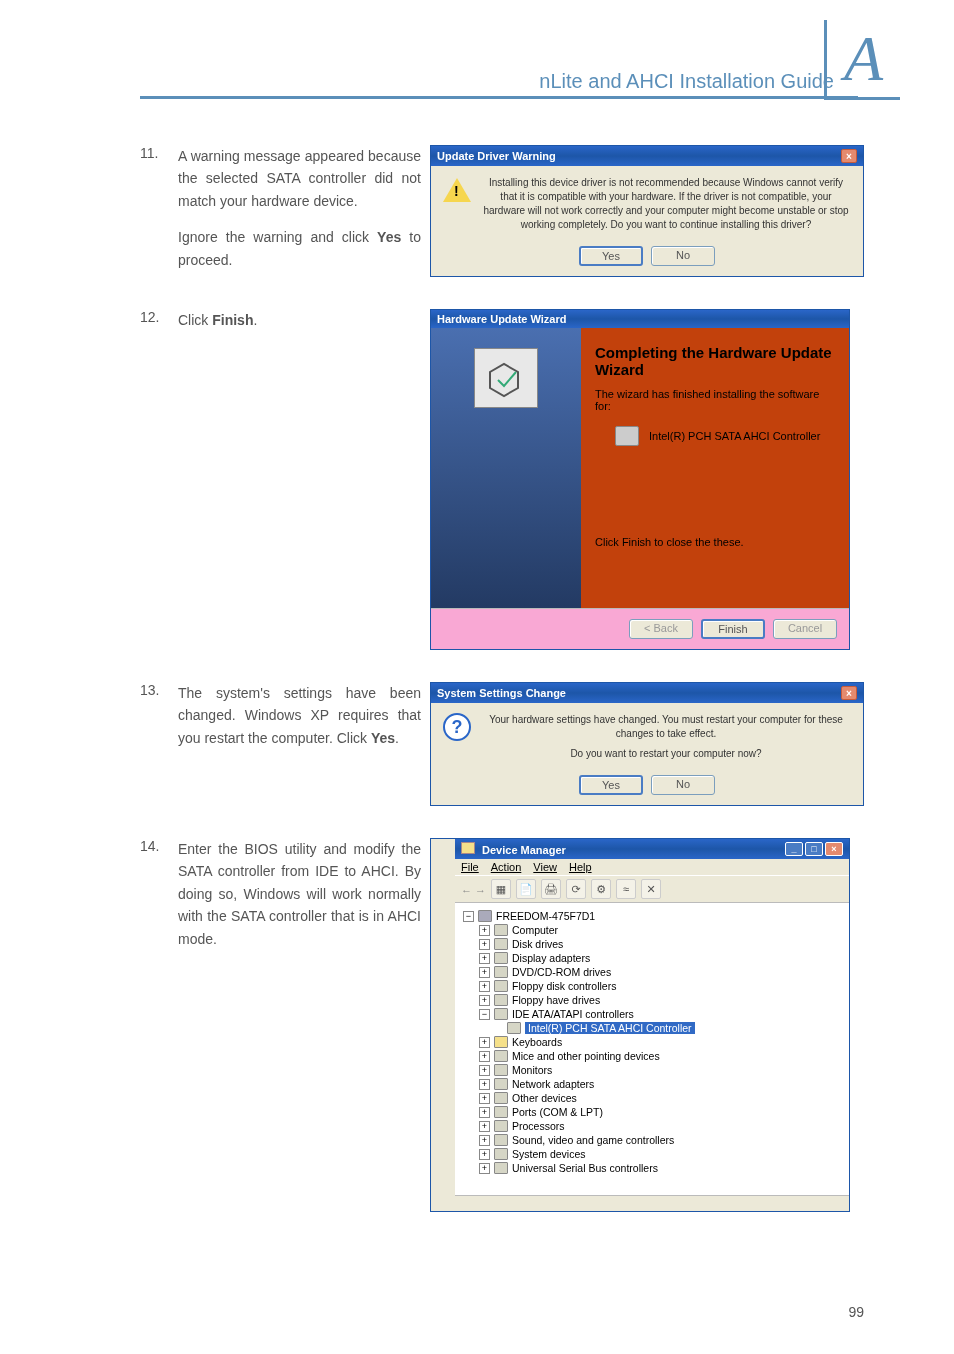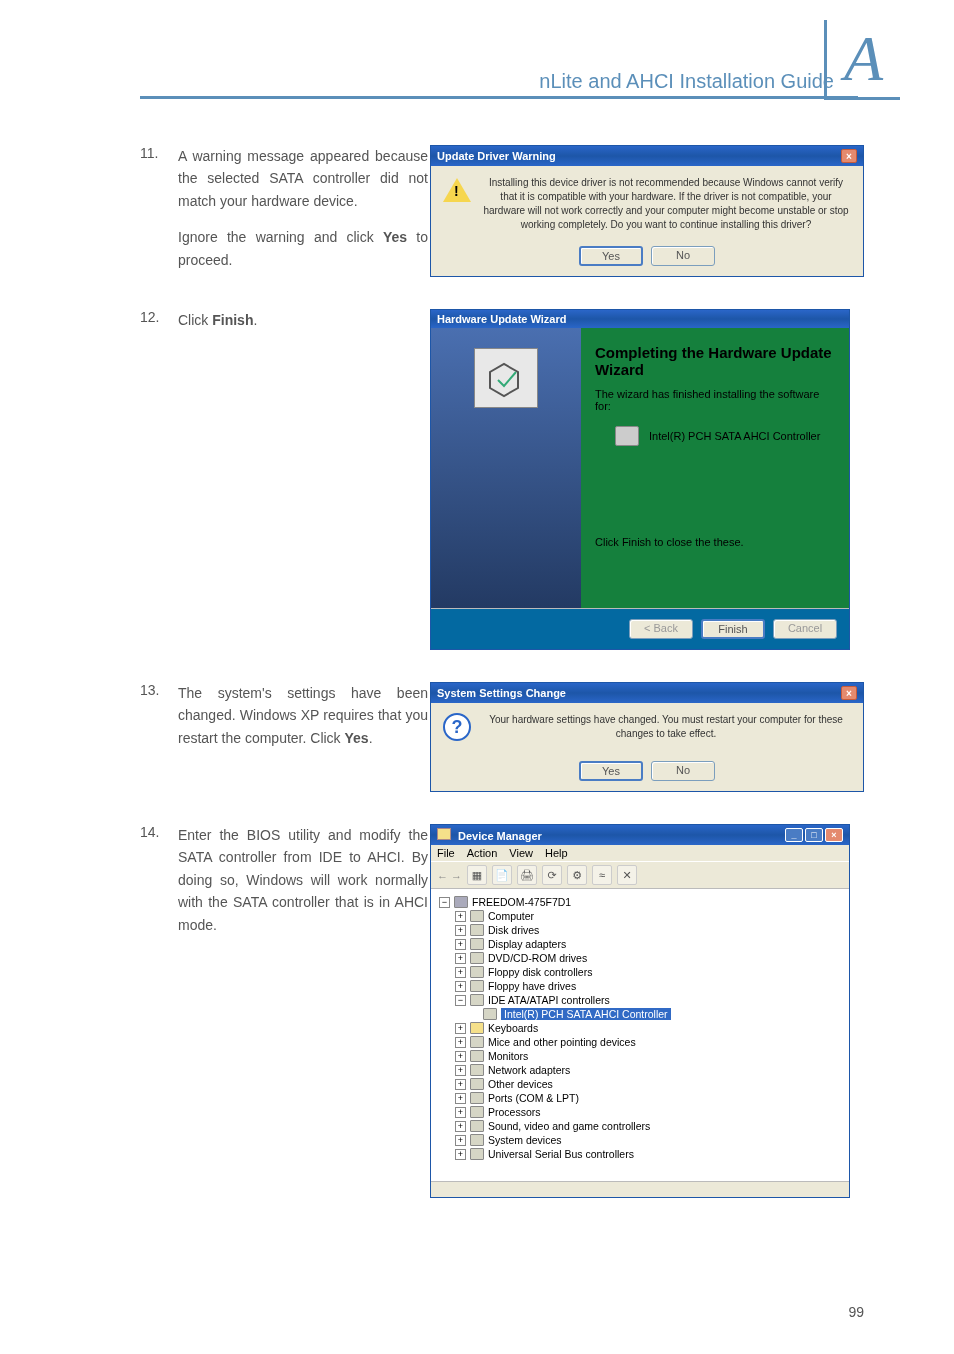--- a/index.html
+++ b/index.html
@@ -41,21 +41,21 @@
   }
   .appendix-letter {
     color: #5b8fb9;
     font-family: "Times New Roman", serif;
     font-size: 64px;
     font-style: italic;
     font-weight: normal;
   }
   .content { position: absolute; top: 145px; left: 140px; right: 90px; }
   .row { display: flex; align-items: flex-start; margin-bottom: 30px; }
-  .step-col { display: flex; width: 290px; flex-shrink: 0; padding-right: 2px; justify-content: flex-end; }
+  .step-col { display: flex; width: 290px; flex-shrink: 0; padding-right: 9px; justify-content: flex-end; }
   .step-num { width: 38px; font-size: 14px; color: #555; flex-shrink: 0; }
   .step-text { flex: 1; font-size: 14px; line-height: 1.6; color: #555; text-align: justify; }
   .step-text b { font-weight: bold; }
   .img-col { flex: 1; }
 
   
   .dialog { border: 1px solid #1d56a8; background: #ece9d8; font-size: 10px; font-family: Tahoma, Arial, sans-serif; margin-bottom:2px;}
   .titlebar {
     background: linear-gradient(180deg, #2a66c8 0%, #1d56a8 50%, #2a66c8 100%);
     color: #fff; padding: 3px 6px; display: flex; justify-content: space-between; align-items: center;
@@ -85,39 +85,39 @@
   }
   .xp-btn.primary { border: 2px solid #4a7cc4; }
 
   
   .wizard { width: 420px; }
   .wizard-body { display:flex; padding:0; }
   .wizard-left { width:150px; height:280px; background: linear-gradient(180deg,#4a6fb0,#233a63); display:flex; align-items:flex-start; justify-content:center; padding-top:20px;}
   .wizard-left .icon-box {
     width:64px; height:60px; border:1px solid #888; background:#e8e8e8; display:flex; align-items:center; justify-content:center;
   }
-  .wizard-right { flex:1; background:#15803d; padding:16px 14px 18px 14px; color:#000; font-size:11px;}
+  .wizard-right { flex:1; background:#c2410c; padding:16px 14px 18px 14px; color:#000; font-size:11px;}
   .wizard-right h1 { font-size:15px; font-weight:bold; margin-bottom:10px; color:#000;}
   .wizard-right p { font-size:11px; margin-bottom:14px; color:#000;}
   .device-row { display:flex; align-items:center; gap:10px; margin:6px 0 20px 20px;}
   .device-icon { width:24px; height:20px; background:#ccc; border:1px solid #888; border-radius:2px;}
   .wizard-footer {
-    background:#0369a1; padding:10px 12px; display:flex; justify-content:flex-end; gap:8px;
+    background:#f9a8d4; padding:10px 12px; display:flex; justify-content:flex-end; gap:8px;
     border-top:1px solid #bbb;
   }
   .xp-btn.disabled { color:#999; }
 
   
-  .devmgr { width: 420px; }
+  .devmgr { width: 420px; padding-left: 24px; }
   .dm-title { display:flex; justify-content:space-between; }
   .dm-winbtns { display:flex; gap:2px; }
   .dm-winbtns span { width:18px; height:14px; border:1px solid #fff; border-radius:2px; display:flex; align-items:center; justify-content:center; font-size:9px;}
   .min-btn { background:#4a7cc4; color:#fff;}
   .max-btn { background:#4a7cc4; color:#fff;}
-  .dm-menu { background:#ece9d8; padding:2px 6px; font-size:11px; color:#000; display:flex; gap:12px;}
+  .dm-menu { background:#ece9d8; padding:2px 6px; font-size:11px; color:#000; display:flex; gap:12px;text-decoration:underline;}
   .dm-toolbar { background:#ece9d8; padding:3px 6px; display:flex; gap:5px; align-items:center; border-top:1px solid #fff; border-bottom:1px solid #bbb;}
   .tb-btn { width:20px; height:20px; border:1px solid #ccc; background:#f4f2e8; display:flex; align-items:center; justify-content:center; font-size:11px; border-radius:2px;}
   .dm-tree { background:#fff; padding:6px 8px 20px 8px; font-size:10.5px; color:#000; min-height:250px;}
   .dm-tree .node { display:flex; align-items:center; gap:4px; padding:1px 0;}
   .dm-tree .exp { width:11px; height:11px; border:1px solid #888; display:flex; align-items:center; justify-content:center; font-size:9px; line-height:1; flex-shrink:0; background:#fff;}
   .dm-tree .ind1 { margin-left: 16px; }
   .dm-tree .ind2 { margin-left: 44px; }
   .dm-tree .sel { background:#316ac5; color:#fff; padding:0 3px;}
   .dm-tree .ico { width:14px; height:12px; border:1px solid #888; background:#d6d6c6; flex-shrink:0; border-radius:1px;}
   .dm-tree .ico.pc { background:#aab; }
@@ -223,20 +223,21 @@
         <div class="dialog">
           <div class="titlebar">
             <span>System Settings Change</span>
             <span class="close-btn">×</span>
           </div>
           <div class="dialog-body">
             <div class="q-icon">?</div>
             <div class="msg-text">
               <div>Your hardware settings have changed. You must restart your computer for these changes to take effect.</div>
               <div style="height:6px;"></div>
+              <div>Do you want to restart your computer now?</div>
             </div>
           </div>
           <div class="btn-row">
             <div class="xp-btn primary">Yes</div>
             <div class="xp-btn">No</div>
           </div>
         </div>
       </div>
     </div>
 

